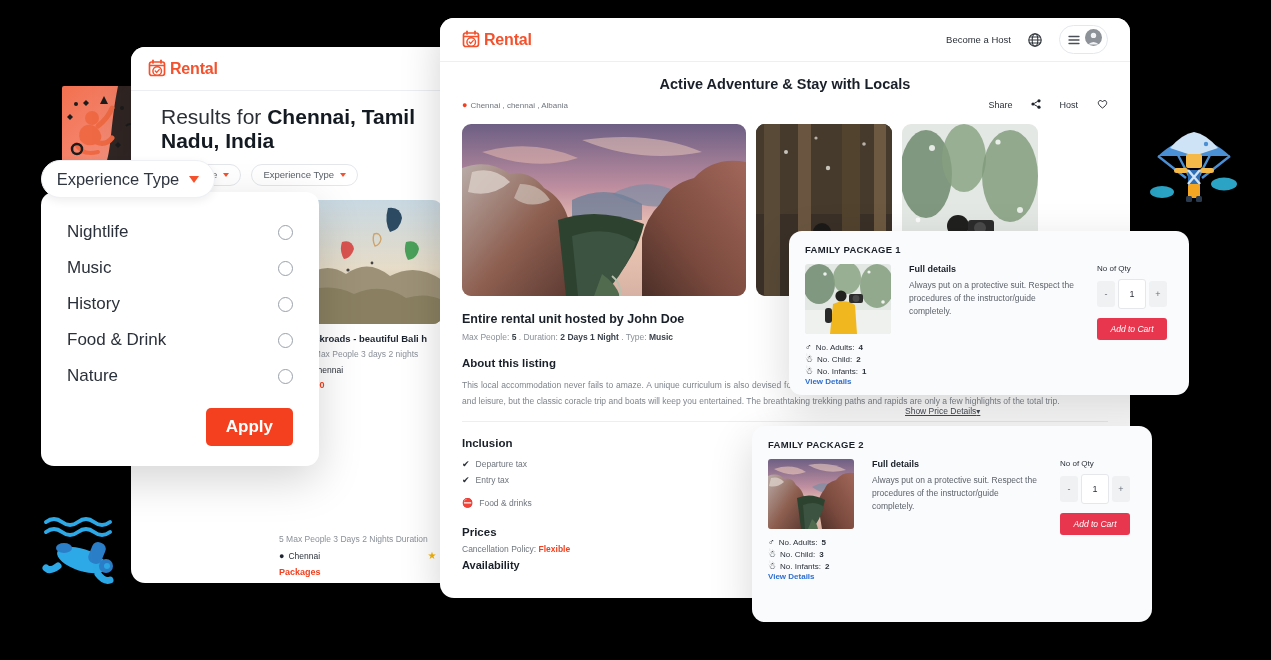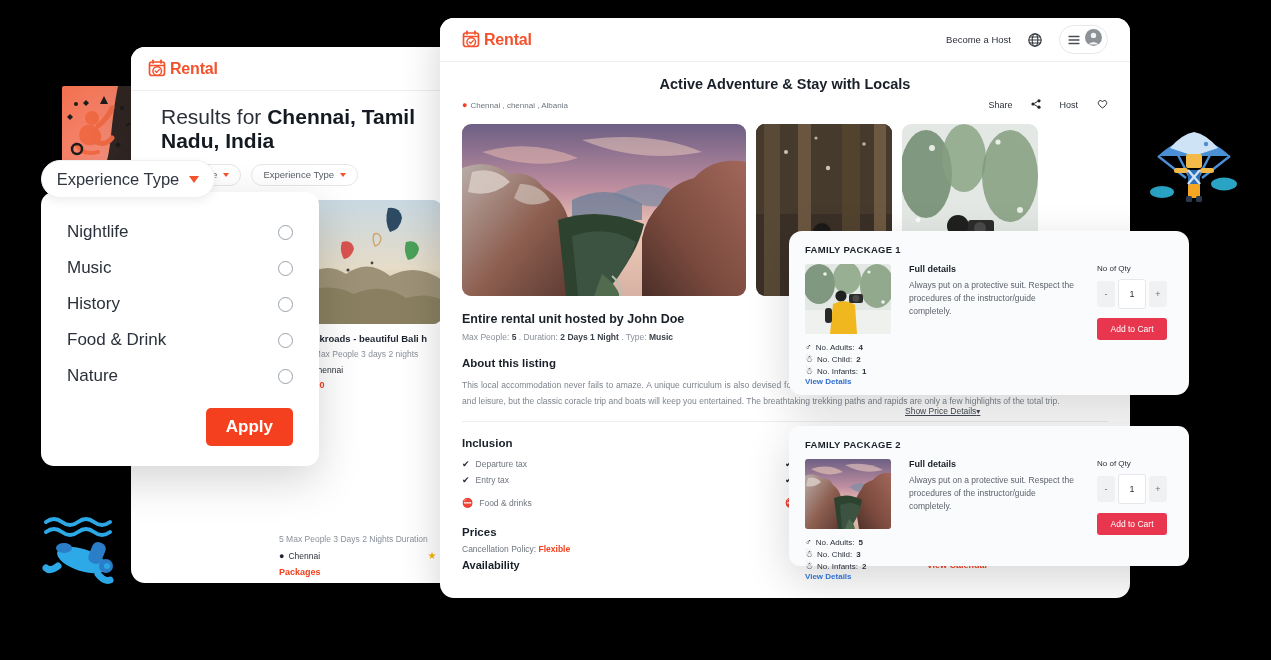--- a/index.html
+++ b/index.html
@@ -154,38 +154,38 @@
     text-decoration:underline; display:flex; align-items:center; gap:0;
   }
   .chev { font-size:8px; }
 
   
   .pkg-card {
     position:absolute; background:#fafbfc; border-radius:13px;
     box-shadow:0 14px 44px rgba(0,0,0,.16); padding:13px 16px 14px 16px;
   }
   #pkg1 { left:789px; top:231px; width:400px; height:164px; }
-  #pkg2 { left:789px; top:426px; width:400px; height:140px;border-radius:11px; }
+  #pkg2 { left:752px; top:426px; width:400px; height:196px; }
   .pkg-title { font-size:9.5px; font-weight:700; color:#1a2029; letter-spacing:.3px; margin:0 0 9px 0; }
   .pkg-inner { display:flex; gap:18px; }
   .pkg-left { width:86px; }
   .pkg-img { width:86px; height:70px; border-radius:3px; overflow:hidden; }
   .pkg-counts { margin-top:7px; }
   .pkg-count { font-size:8px; color:#2b313a; display:flex; align-items:center; gap:4px; padding:1px 0; }
   .person-ico { font-size:9px; color:#1a2029; }
   .pkg-view { font-size:8px; color:#2f6fd0; font-weight:700; }
   .pkg-mid { flex:1; }
   .pkg-mid h5 { font-size:9px; font-weight:700; color:#1a2029; margin:0 0 5px 0; }
   .pkg-mid p { font-size:8.5px; color:#5d636c; margin:0; line-height:1.55; }
   .pkg-right { width:76px; }
   .qty-label { font-size:8px; color:#2b313a; margin-bottom:6px; }
   .qty-stepper { display:flex; align-items:center; gap:3px; }
   .qty-btn { width:18px; height:26px; background:#f0f1f3; border-radius:3px; display:flex; align-items:center; justify-content:center; font-size:9px; color:#6a7079; border:none; cursor:pointer; font-family:"Liberation Sans",sans-serif; }
   .qty-val { width:28px; height:30px; background:#fff; border:1px solid #e5e7ea; border-radius:3px; display:flex; align-items:center; justify-content:center; font-size:9px; color:#2b313a; }
-  .add-cart { margin-top:9px; background:#e8364f; color:#fff; border:none; border-radius:3px; font-size:8.5px; padding:6px 8px; cursor:pointer; font-family:"Liberation Sans",sans-serif; width:70px; }
+  .add-cart { margin-top:9px; background:#e8364f; color:#fff; border:none; border-radius:3px; font-size:8.5px; padding:6px 8px; cursor:pointer; font-family:"Liberation Sans",sans-serif; width:70px;font-style:italic; }
 
   
   .ph { width:100%; height:100%; display:block; }
 </style>
 </head>
 <body>
 
 <div class="stage">
 
   <div class="illus" id="illus-climber">

